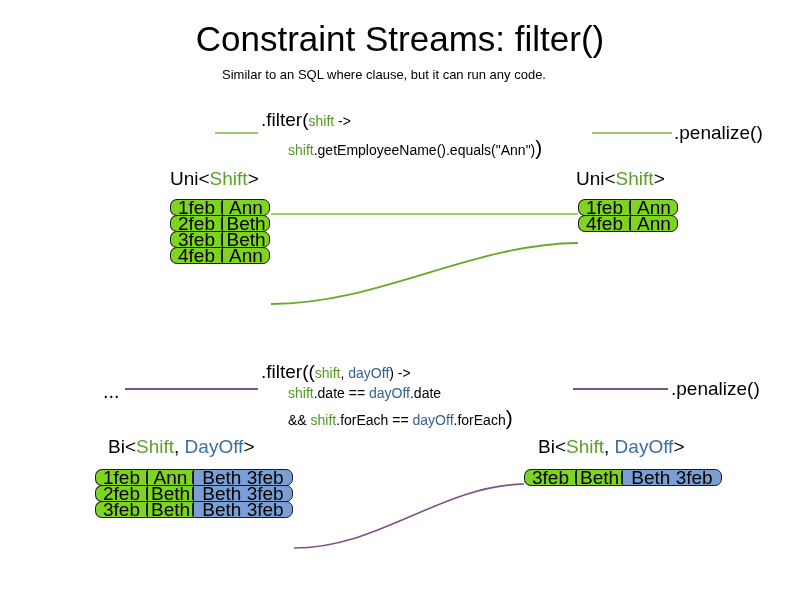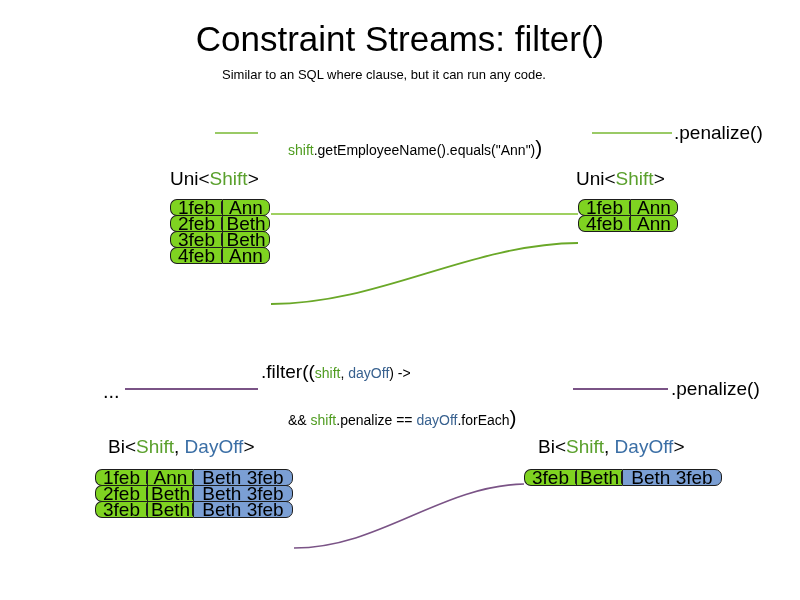--- a/index.html
+++ b/index.html
@@ -158,20 +158,23 @@
     <path d="M271 304 C 380 304, 470 244, 578 243" fill="none" stroke="#6aa828" stroke-width="1.8"></path>
 
     <line x1="125" y1="389" x2="258" y2="389" stroke="#7a5386" stroke-width="1.8"></line>
 
     <line x1="573" y1="389" x2="668" y2="389" stroke="#7a5386" stroke-width="1.8"></line>
 
     <path d="M294 548 C 380 548, 440 486, 524 484" fill="none" stroke="#7a5386" stroke-width="1.6"></path>
   </svg>
 
 
+  <div class="code-label" style="left:261px; top:108px;">
+    <span>.filter(</span><span class="code-small g">shift</span><span class="code-small"> -&gt;</span>
+  </div>
 
   <div class="code-label code-small" style="left:288px; top:138px;">
     <span class="g">shift</span><span>.getEmployeeName().equals("Ann")</span><span class="paren-big">)</span>
   </div>
 
   <div class="code-label" style="left:674px; top:121px;">.penalize()</div>
 
   <div class="group-head" style="left:170px; top:168px;">
     <span>Uni&lt;</span><span class="gl">Shift</span><span>&gt;</span>
   </div>
@@ -239,23 +242,26 @@
       </div>
     </div>
   </div>
 
   <div class="ellipsis" style="left:103px; top:381px;">...</div>
 
   <div class="code-label" style="left:261px; top:360px;">
     <span>.filter((</span><span class="code-small g">shift</span><span class="code-small">, </span><span class="code-small b">dayOff</span><span class="code-small">) -&gt;</span>
   </div>
 
+  <div class="code-label code-small" style="left:288px; top:384px;">
+    <span class="g">shift</span><span>.date == </span><span class="b">dayOff</span><span>.date</span>
+  </div>
 
   <div class="code-label code-small" style="left:288px; top:408px;">
-    <span>&amp;&amp; </span><span class="g">shift</span><span>.penalize == </span><span class="b">dayOff</span><span>.forEach</span><span class="paren-big">)</span>
+    <span>&amp;&amp; </span><span class="g">shift</span><span>.forEach == </span><span class="b">dayOff</span><span>.forEach</span><span class="paren-big">)</span>
   </div>
 
   <div class="code-label" style="left:671px; top:377px;">.penalize()</div>
 
   <div class="group-head" style="left:108px; top:436px;">
     <span>Bi&lt;</span><span class="gl">Shift</span><span>, </span><span class="bl">DayOff</span><span>&gt;</span>
   </div>
 
   <div class="group" style="left:95px; top:469px;">
     <div class="row">

